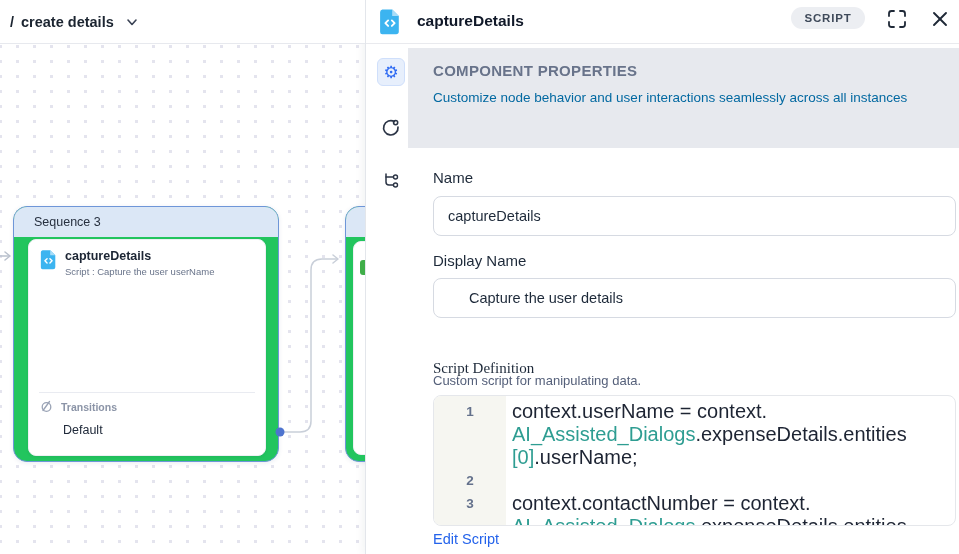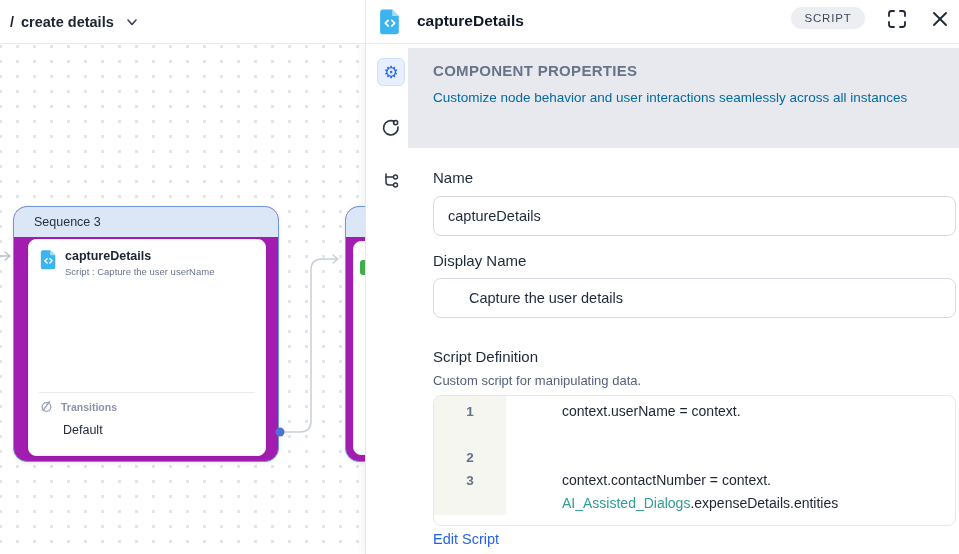--- a/index.html
+++ b/index.html
@@ -13,21 +13,21 @@
     border-bottom:1px solid #e7e9ee; z-index:4; display:flex; align-items:center; padding-left:10px; }
   .breadcrumb { display:flex; align-items:center; gap:7px; font-size:14.5px; font-weight:600; color:#1b2430; cursor:pointer; }
   .breadcrumb svg { margin-left:4px; }
   .canvas-area { position:absolute; left:0; top:44px; width:365px; height:510px;
     background-image:radial-gradient(circle, #e4e4ee 1.6px, transparent 1.8px);
     background-size:17px 15px; background-position:9px 10px; }
 
   .conn-svg { position:absolute; left:0; top:0; width:365px; height:554px; z-index:3; pointer-events:none; }
 
   
-  .node { position:absolute; border:1.5px solid #6e96d8; border-radius:14px; background:#a21caf; z-index:2;
+  .node { position:absolute; border:1.5px solid #6e96d8; border-radius:14px; background:#22c55e; z-index:2;
     box-shadow:0 1px 4px rgba(40,70,120,.10); overflow:hidden; }
   .node1 { left:13px; top:206px; width:266px; height:256px; }
   .node-header { height:30px; background:#dbe7f6; display:flex; align-items:center;
     padding-left:20px; font-size:12.5px; color:#27303f; font-weight:500; }
   .inner-card { position:absolute; left:14px; right:12px; top:32px; height:217px; background:#fff;
     border:1px solid #eef0f4; border-radius:8px; box-shadow:0 1px 3px rgba(30,40,70,.08); }
   .nc-title-row { position:absolute; left:11px; top:9px; display:flex; gap:8px; }
   .nc-name { font-size:12.5px; font-weight:700; color:#1c2534; line-height:15px; }
   .nc-sub { font-size:9.5px; color:#69748a; margin-top:2px; }
   .node-code { position:absolute; left:11px; top:46px; right:6px; height:128px; overflow:hidden; }
@@ -47,50 +47,50 @@
   .green-chip { position:absolute; left:6px; top:18px; width:13px; height:15px; background:#3fae49; border-radius:3px; }
 
   
   .panel { position:absolute; left:365px; top:0; width:594px; height:554px; background:#fff;
     border-left:1px solid #e3e6eb; box-shadow:-3px 0 8px rgba(20,30,60,.05); }
   .panel-header { position:absolute; left:0; top:0; width:594px; height:44px; background:#fff;
     border-bottom:1px solid #e9eaee; z-index:2; }
   .ph-icon { position:absolute; left:13px; top:8px; }
   .ph-title { position:absolute; left:51px; top:12px; font-size:15.5px; font-weight:700; color:#101828; }
   .badge { position:absolute; left:425px; top:7px; width:74px; height:22px; background:#eceef2; border-radius:12px;
-    display:flex; align-items:center; justify-content:center; font-size:11.5px; font-weight:400;
+    display:flex; align-items:center; justify-content:center; font-size:11.5px; font-weight:700;
     letter-spacing:.8px; color:#3f4a5a; cursor:default; }
   .expand-btn { position:absolute; left:520px; top:8px; width:22px; height:22px; cursor:pointer; }
   .close-btn { position:absolute; left:563px; top:8px; width:22px; height:22px; cursor:pointer; }
 
   .rail { position:absolute; left:0; top:44px; width:42px; height:510px; background:#fff; }
   .rail-btn { position:absolute; left:11px; width:28px; height:28px; border-radius:6px;
     display:flex; align-items:center; justify-content:center; cursor:pointer; }
   .rail-gear { top:14px; background:#e7effc; border:1px solid #cfdffb; color:#2f6bf3; font-size:17px; line-height:1; }
   .rail-loop { top:70px; } .rail-branch { top:122px; }
 
   .content { position:absolute; left:42px; top:44px; width:552px; height:510px; background:#fff; }
   .band { position:absolute; left:0; top:4px; width:552px; height:100px; background:#e7e9ee; padding:14px 0 0 25px; }
   .band-title { font-size:15px; font-weight:700; letter-spacing:.3px; color:#68738a; }
   .band-desc { margin-top:8px; width:482px; font-size:13.5px; line-height:21px; color:#0369a1; }
 
   .field-label { position:absolute; left:25px; font-size:15px; font-weight:500; color:#1d2939; }
   .text-input { position:absolute; left:25px; width:523px; height:40px; border:1px solid #d6dae2; border-radius:8px;
     padding:0 14px; font-size:14.5px; color:#1d2939; font-family:"Liberation Sans", sans-serif; background:#fff; outline:none; }
   .lbl-name { top:125px; } .inp-name { top:152px; }
   .lbl-display { top:208px; } .inp-display { top:234px;padding-left:35px; }
-  .lbl-script { top:304px; }
+  .lbl-script { top:316px;font-family:Liberation Serif, serif; }
   .script-hint { position:absolute; left:25px; top:329px; font-size:13px; color:#55607a;text-align:right; }
 
   .code-block { position:absolute; left:25px; top:351px; width:523px; height:131px; border:1px solid #e5e7eb;
     border-radius:8px; overflow:hidden; background:#fff; }
   .code-line { display:flex; height:23px; }
   .code-num { width:72px; flex:0 0 72px; background:#f6f6f1; text-align:center; font-size:13.5px; font-weight:600;
     color:#64718c; line-height:23px; }
-  .code-text { padding-left:16px; font-size:14px; line-height:23px; white-space:nowrap;margin-left:40px; }
+  .code-text { padding-left:6px; font-size:20px; line-height:23px; white-space:nowrap; }
   .code-line:first-child .code-num { padding-top:4px; }
   .code-line:first-child { height:27px; } .code-line:first-child .code-text { padding-top:4px; }
   .seg-d { color:#1d2433; } .seg-t { color:#2e9d92; }
 
   .edit-link { position:absolute; left:25px; top:487px; font-size:14.5px; font-weight:500; color:#2463eb; cursor:pointer; }
 </style>
 </head>
 <body>
 
 <div class="app">
@@ -209,20 +209,25 @@
       <div class="field-label lbl-script">Script Definition</div>
       <div class="script-hint">Custom script for manipulating data.</div>
 
       <div class="code-block" id="script-code">
           <div class="code-line">
             <div class="code-num">1</div>
             <div class="code-text"><span class="seg-d">context.userName = context.</span></div>
           </div>
           <div class="code-line">
             <div class="code-num"></div>
+            <div class="code-text"><span class="seg-t">AI_Assisted_Dialogs</span><span class="seg-d">.expenseDetails.entities</span></div>
+          </div>
+          <div class="code-line">
+            <div class="code-num"></div>
+            <div class="code-text"><span class="seg-t">[0]</span><span class="seg-d">.userName;</span></div>
           </div>
           <div class="code-line">
             <div class="code-num">2</div>
             <div class="code-text"></div>
           </div>
           <div class="code-line">
             <div class="code-num">3</div>
             <div class="code-text"><span class="seg-d">context.contactNumber = context.</span></div>
           </div>
           <div class="code-line">

